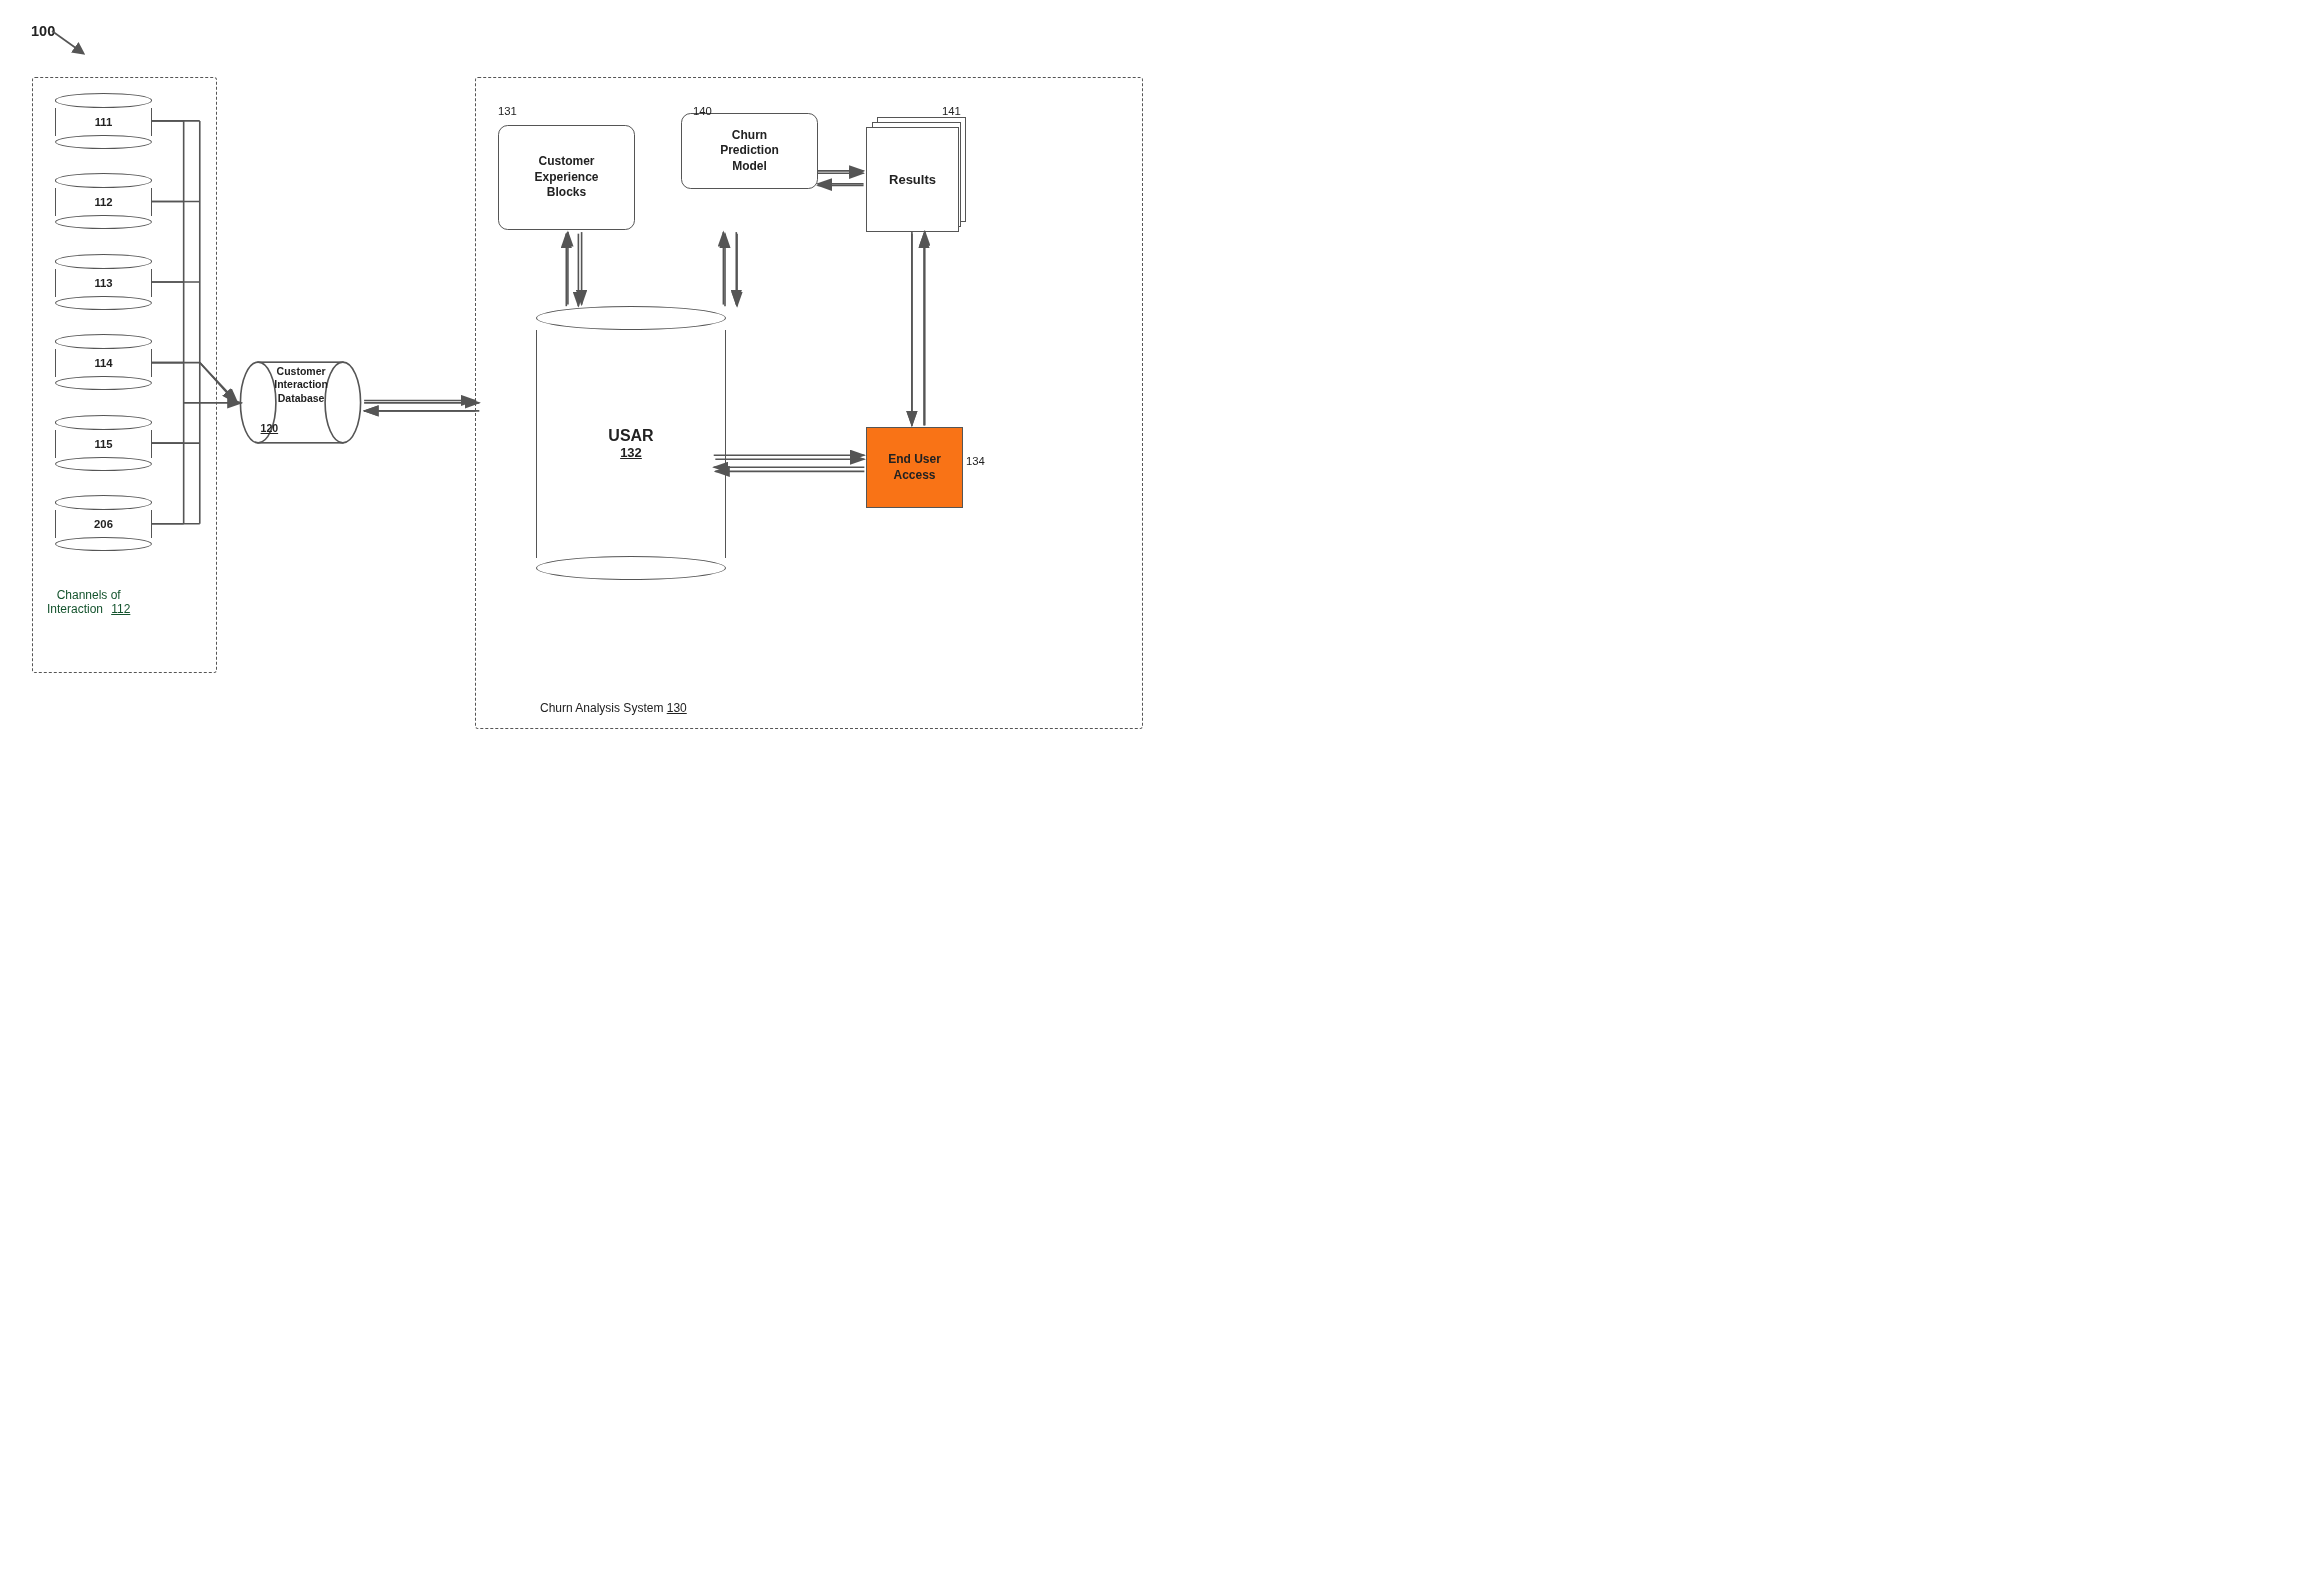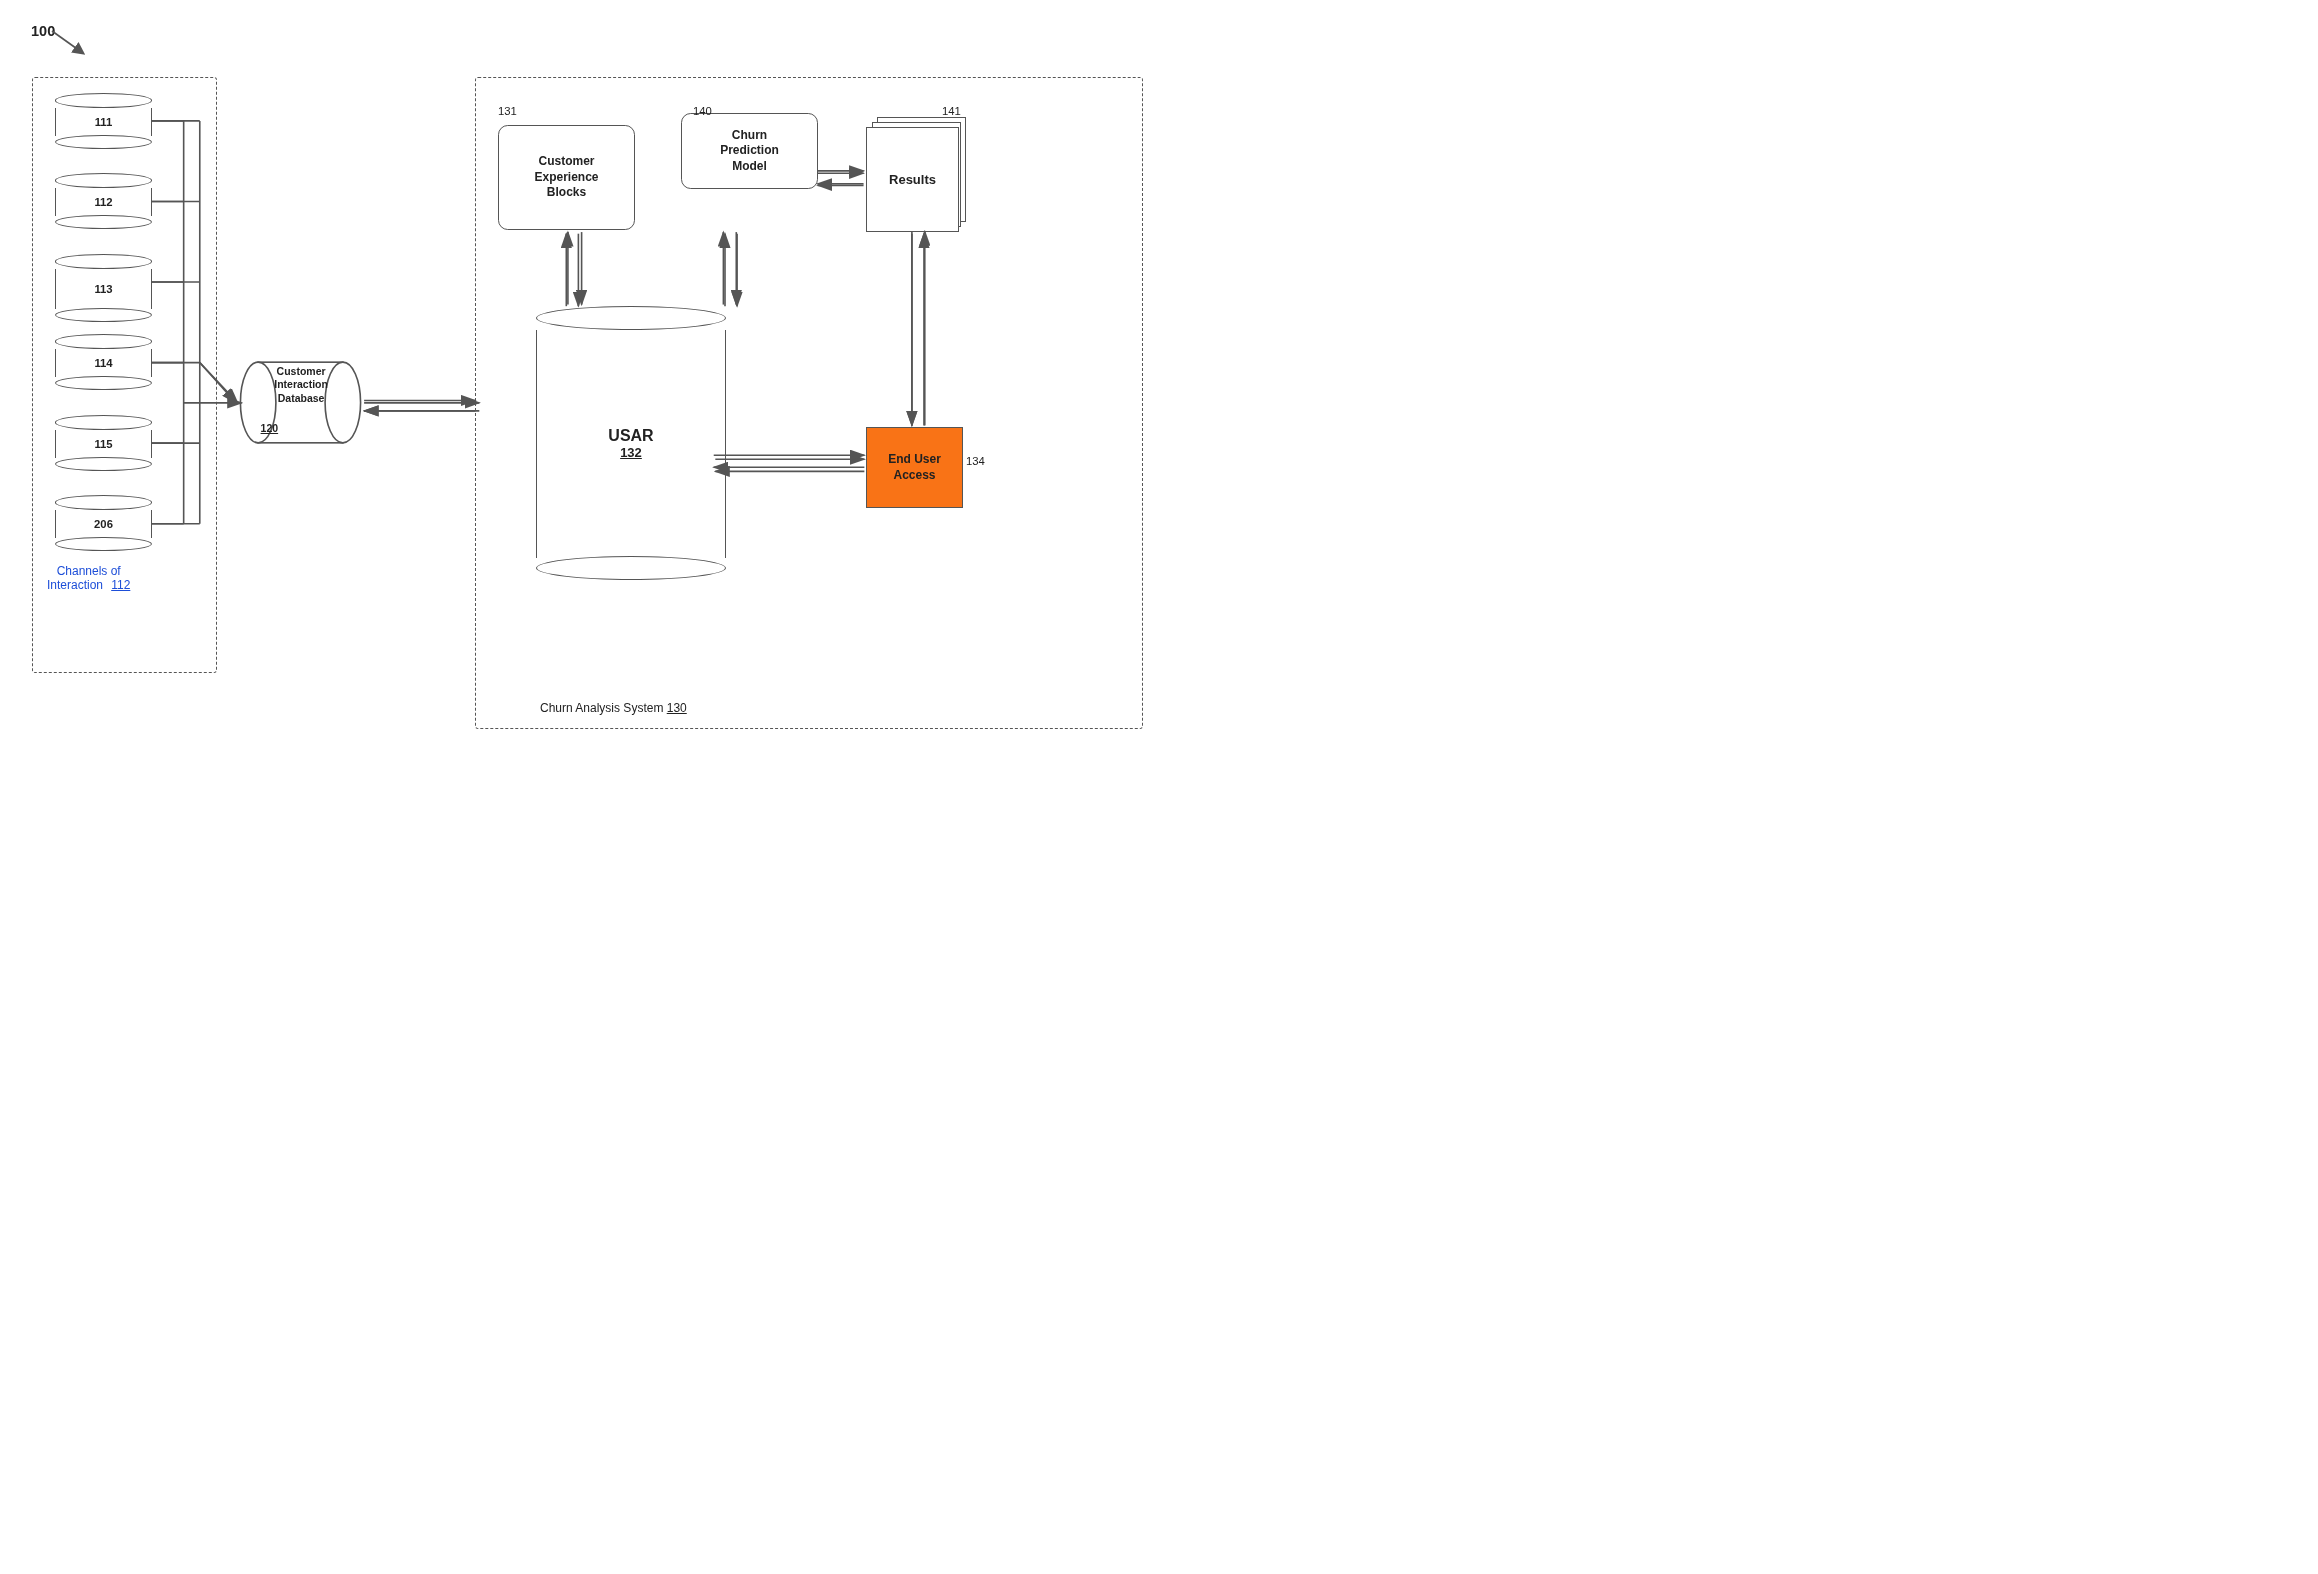--- a/index.html
+++ b/index.html
@@ -137,22 +137,23 @@
       left: 31px;
       font-size: 14.5px;
       font-weight: bold;
       color: #222;
     }
 
     
     .channels-label {
       position: absolute;
       font-size: 12px;
-      color: #1d4ed8;
+      color: #14532d;
       text-align: center;
+      margin-top: 24px;
     }
   </style>
 </head>
 <body>
 
 <div class="diagram-container">
 
   <div class="top-label">100</div>
 
   <svg style="position:absolute;top:22.6px;left:44px;width:48px;height:32px;" viewBox="0 0 60 40" width="48" height="32">
@@ -180,21 +181,21 @@
   <div class="cylinder" style="position:absolute;left:55px;top:173px;width:97px;height:56px;">
     <div class="cylinder-wrap">
       <div class="cylinder-top"></div>
       <div class="cylinder-middle">
           <span class="cylinder-label">112</span>
         </div>
       <div class="cylinder-bottom"></div>
     </div>
   </div>
 
-  <div class="cylinder" style="position:absolute;left:55px;top:254px;width:97px;height:68px;">
+  <div class="cylinder" style="position:absolute;left:55px;top:254px;width:97px;height:56px;">
     <div class="cylinder-wrap">
       <div class="cylinder-top"></div>
       <div class="cylinder-middle">
           <span class="cylinder-label">113</span>
         </div>
       <div class="cylinder-bottom"></div>
     </div>
   </div>
 
   <div class="cylinder" style="position:absolute;left:55px;top:334px;width:97px;height:56px;">

